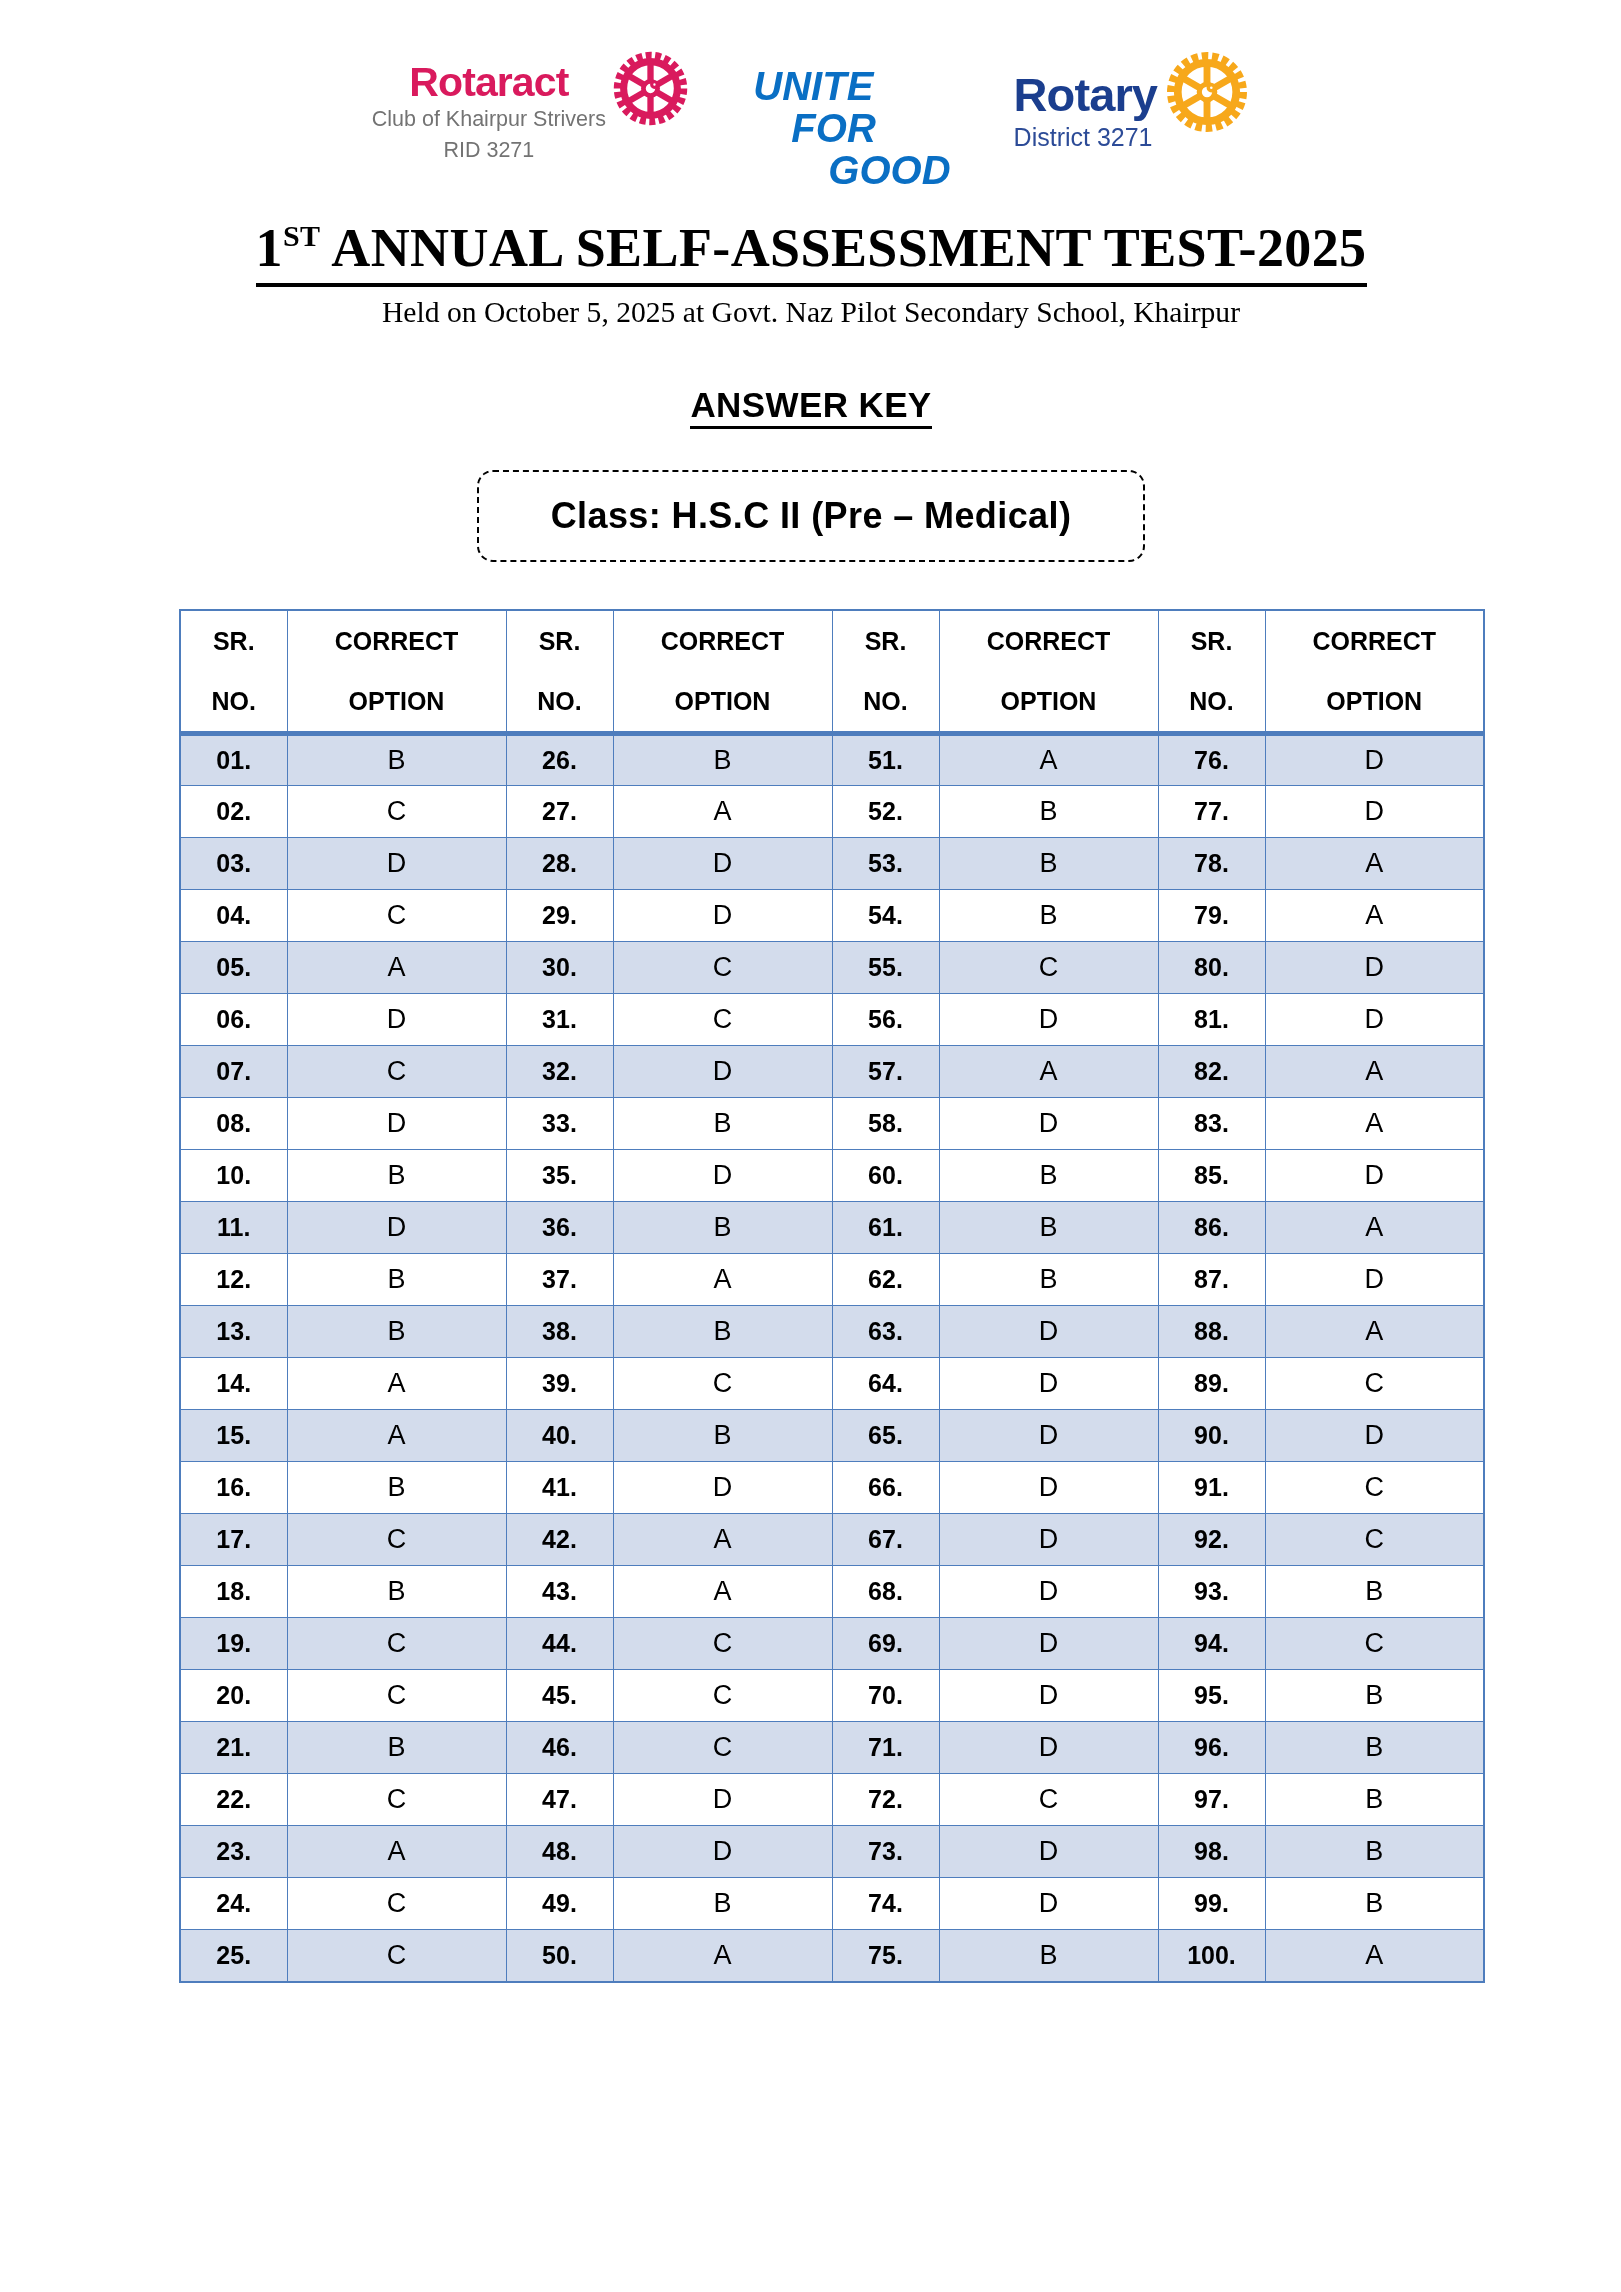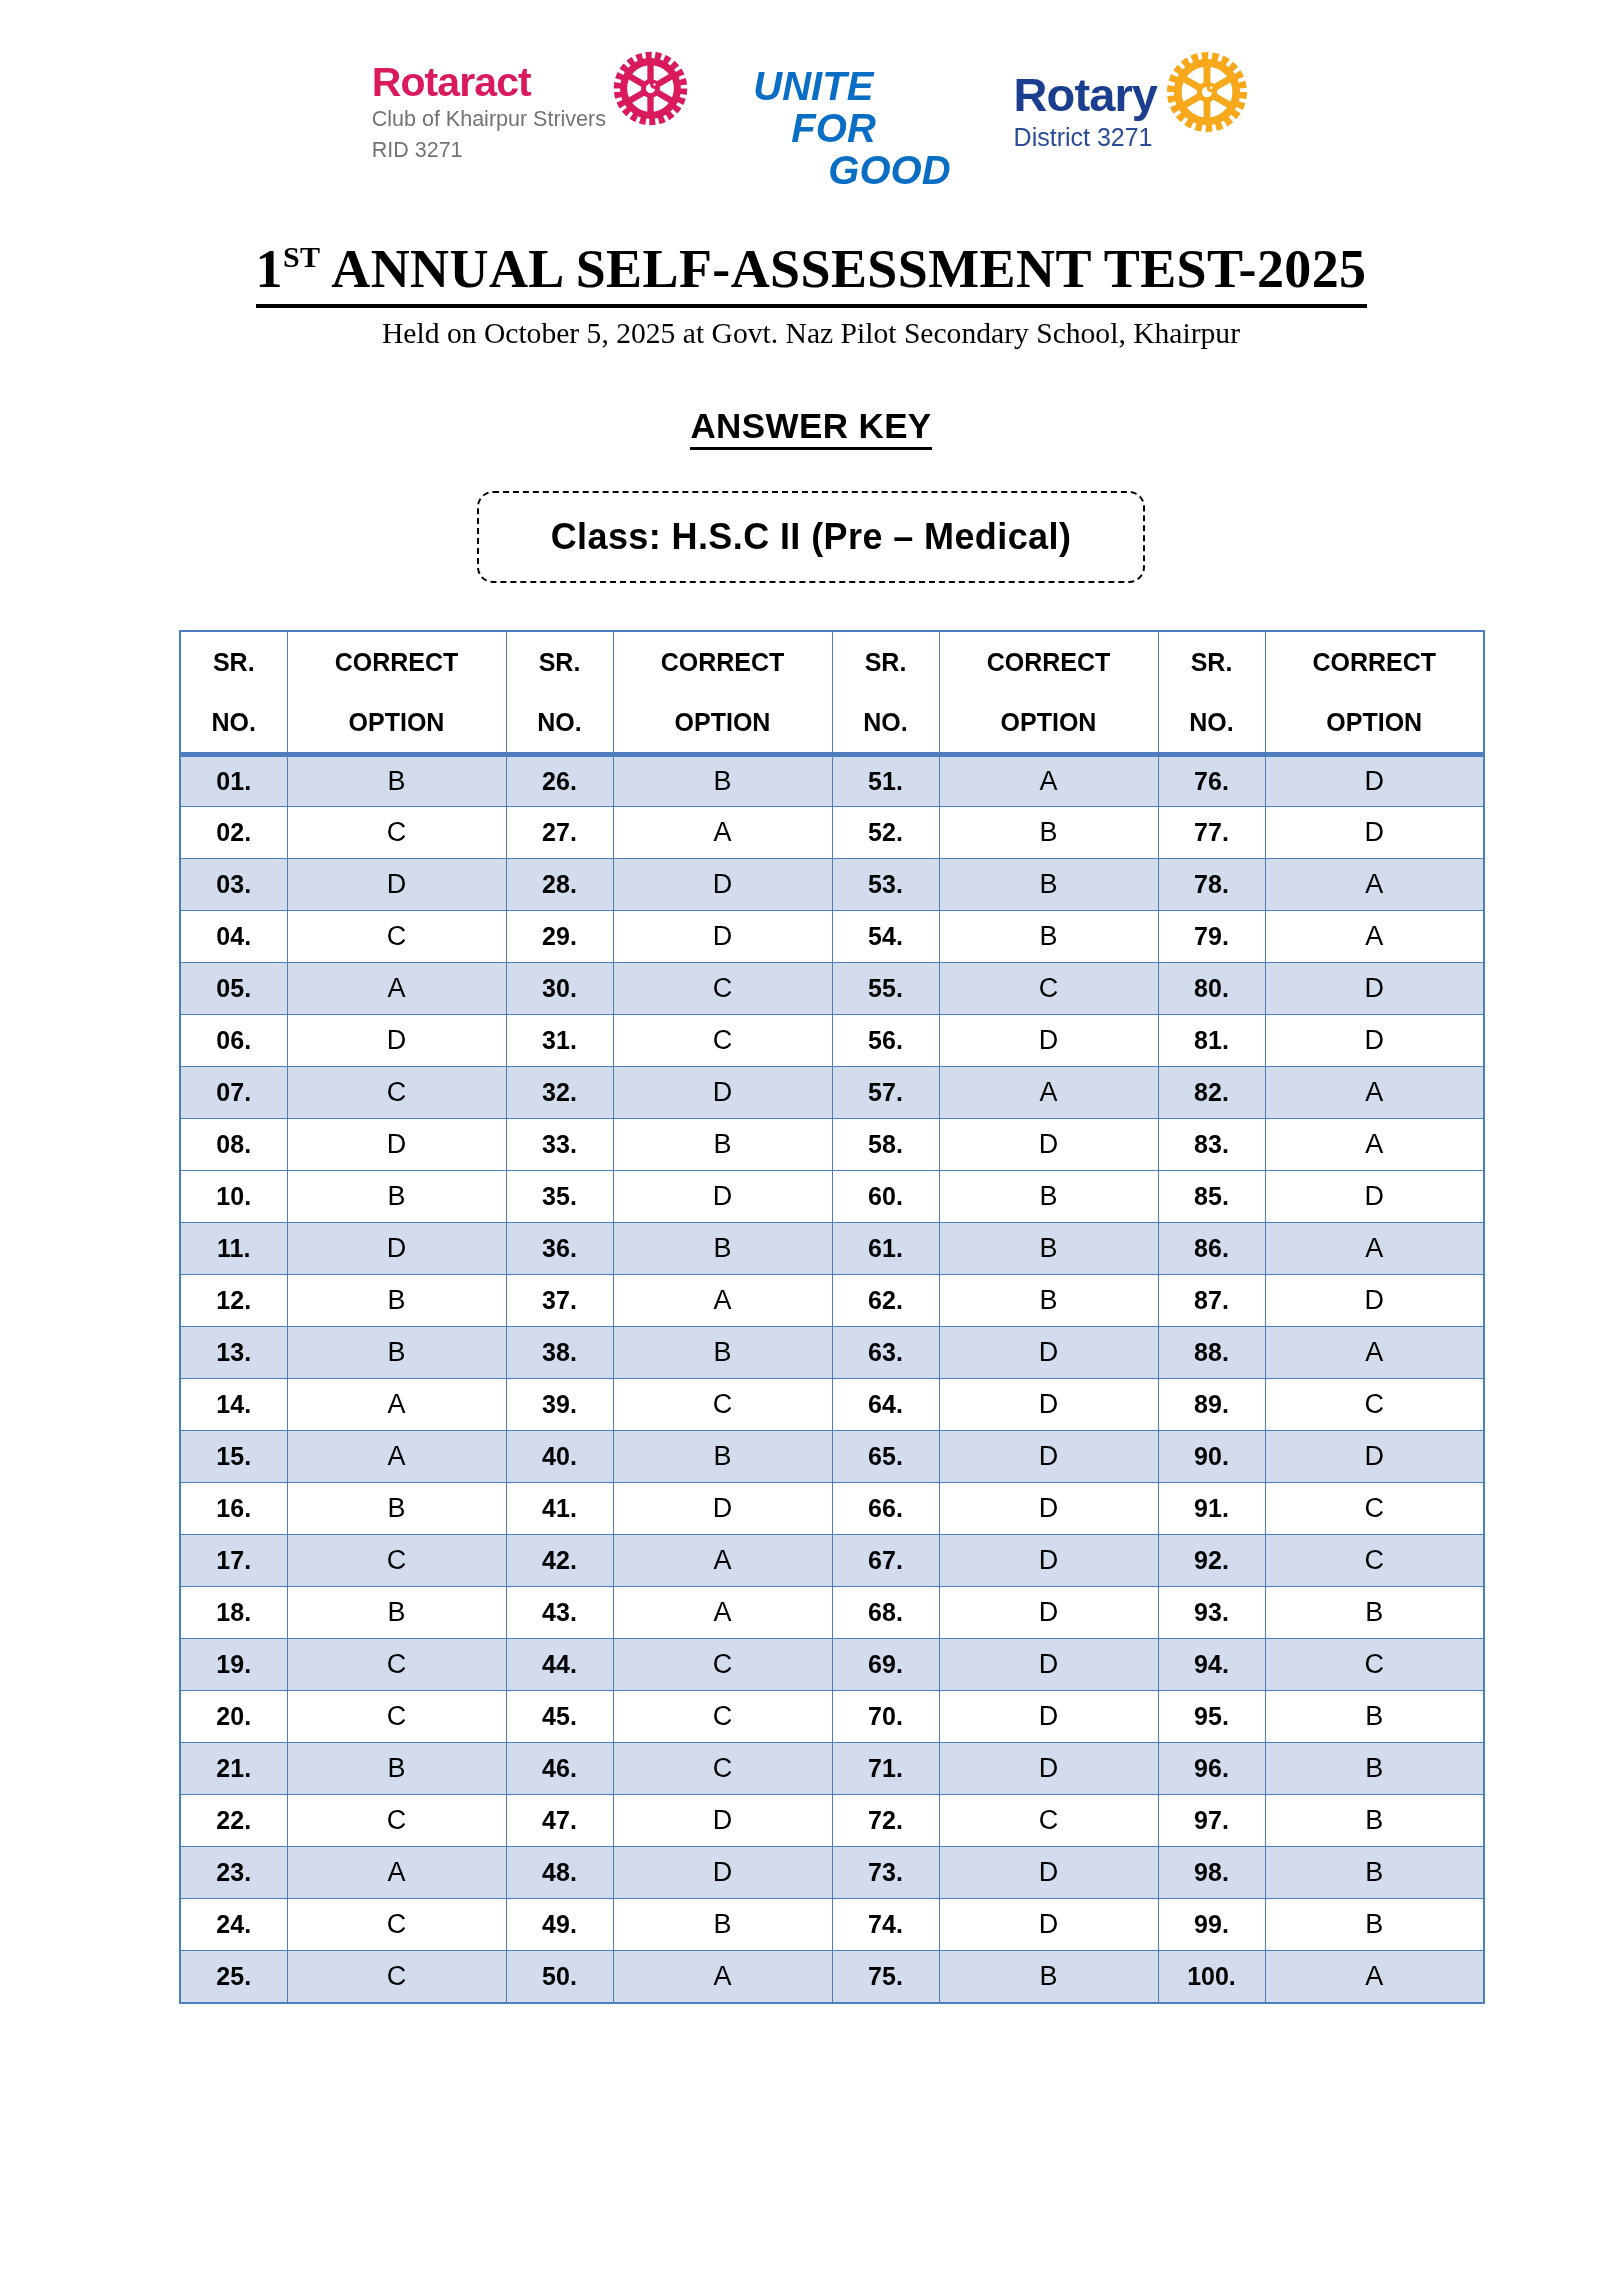--- a/index.html
+++ b/index.html
@@ -15,21 +15,21 @@
 
   
   .logo-row {
     margin-top: 49px;
     display: flex;
     justify-content: center;
     align-items: flex-start;
     gap: 63px;
   }
   .rotaract-block { display: flex; align-items: flex-start; }
-  .rotaract-text { text-align: left; padding-top: 12.5px; }
+  .rotaract-text { text-align: center; padding-top: 12.5px; }
   .rotaract-name {
     font-size: 41px; font-weight: bold; color: #d91a5d;
     letter-spacing: -0.9px; line-height: 1;
   }
   .rotaract-sub {
     font-size: 21.5px; color: #737373; line-height: 1.25; margin-top: 3.6px;
   }
   .wheel { display: block; }
   .rotaract-block .wheel { margin-left: 5.4px; }
 
@@ -47,21 +47,21 @@
   .rotary-block { display: flex; align-items: flex-start; }
   .rotary-text { text-align: left; padding-top: 21.5px; }
   .rotary-name {
     font-size: 47px; font-weight: bold; color: #1b3e8e; line-height: 1;
     letter-spacing: -0.9px;
   }
   .rotary-district { font-size: 25px; color: #2c4b97; margin-top: 5.4px; }
   .rotary-block .wheel { margin-left: 7.2px; }
 
   
-  .title-wrap { text-align: center; margin-top: 47px; }
+  .title-wrap { text-align: center; margin-top: 26px; }
   .page-title {
     display: inline-block;
     font-family: "Liberation Serif", serif;
     font-size: 54px;
     font-weight: bold;
     border-bottom: 4.5px solid #000;
     padding-bottom: 3.6px;
     letter-spacing: 0.4px;
   }
   .page-title sup { font-size: 30px; vertical-align: 19.7px; }

